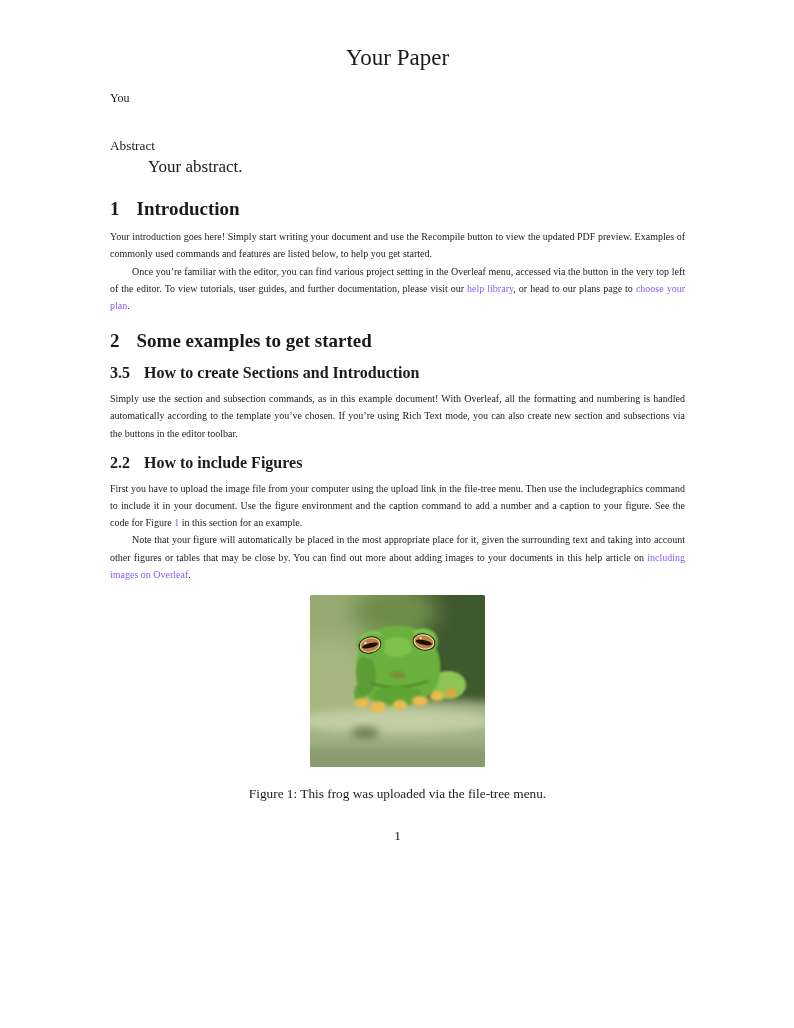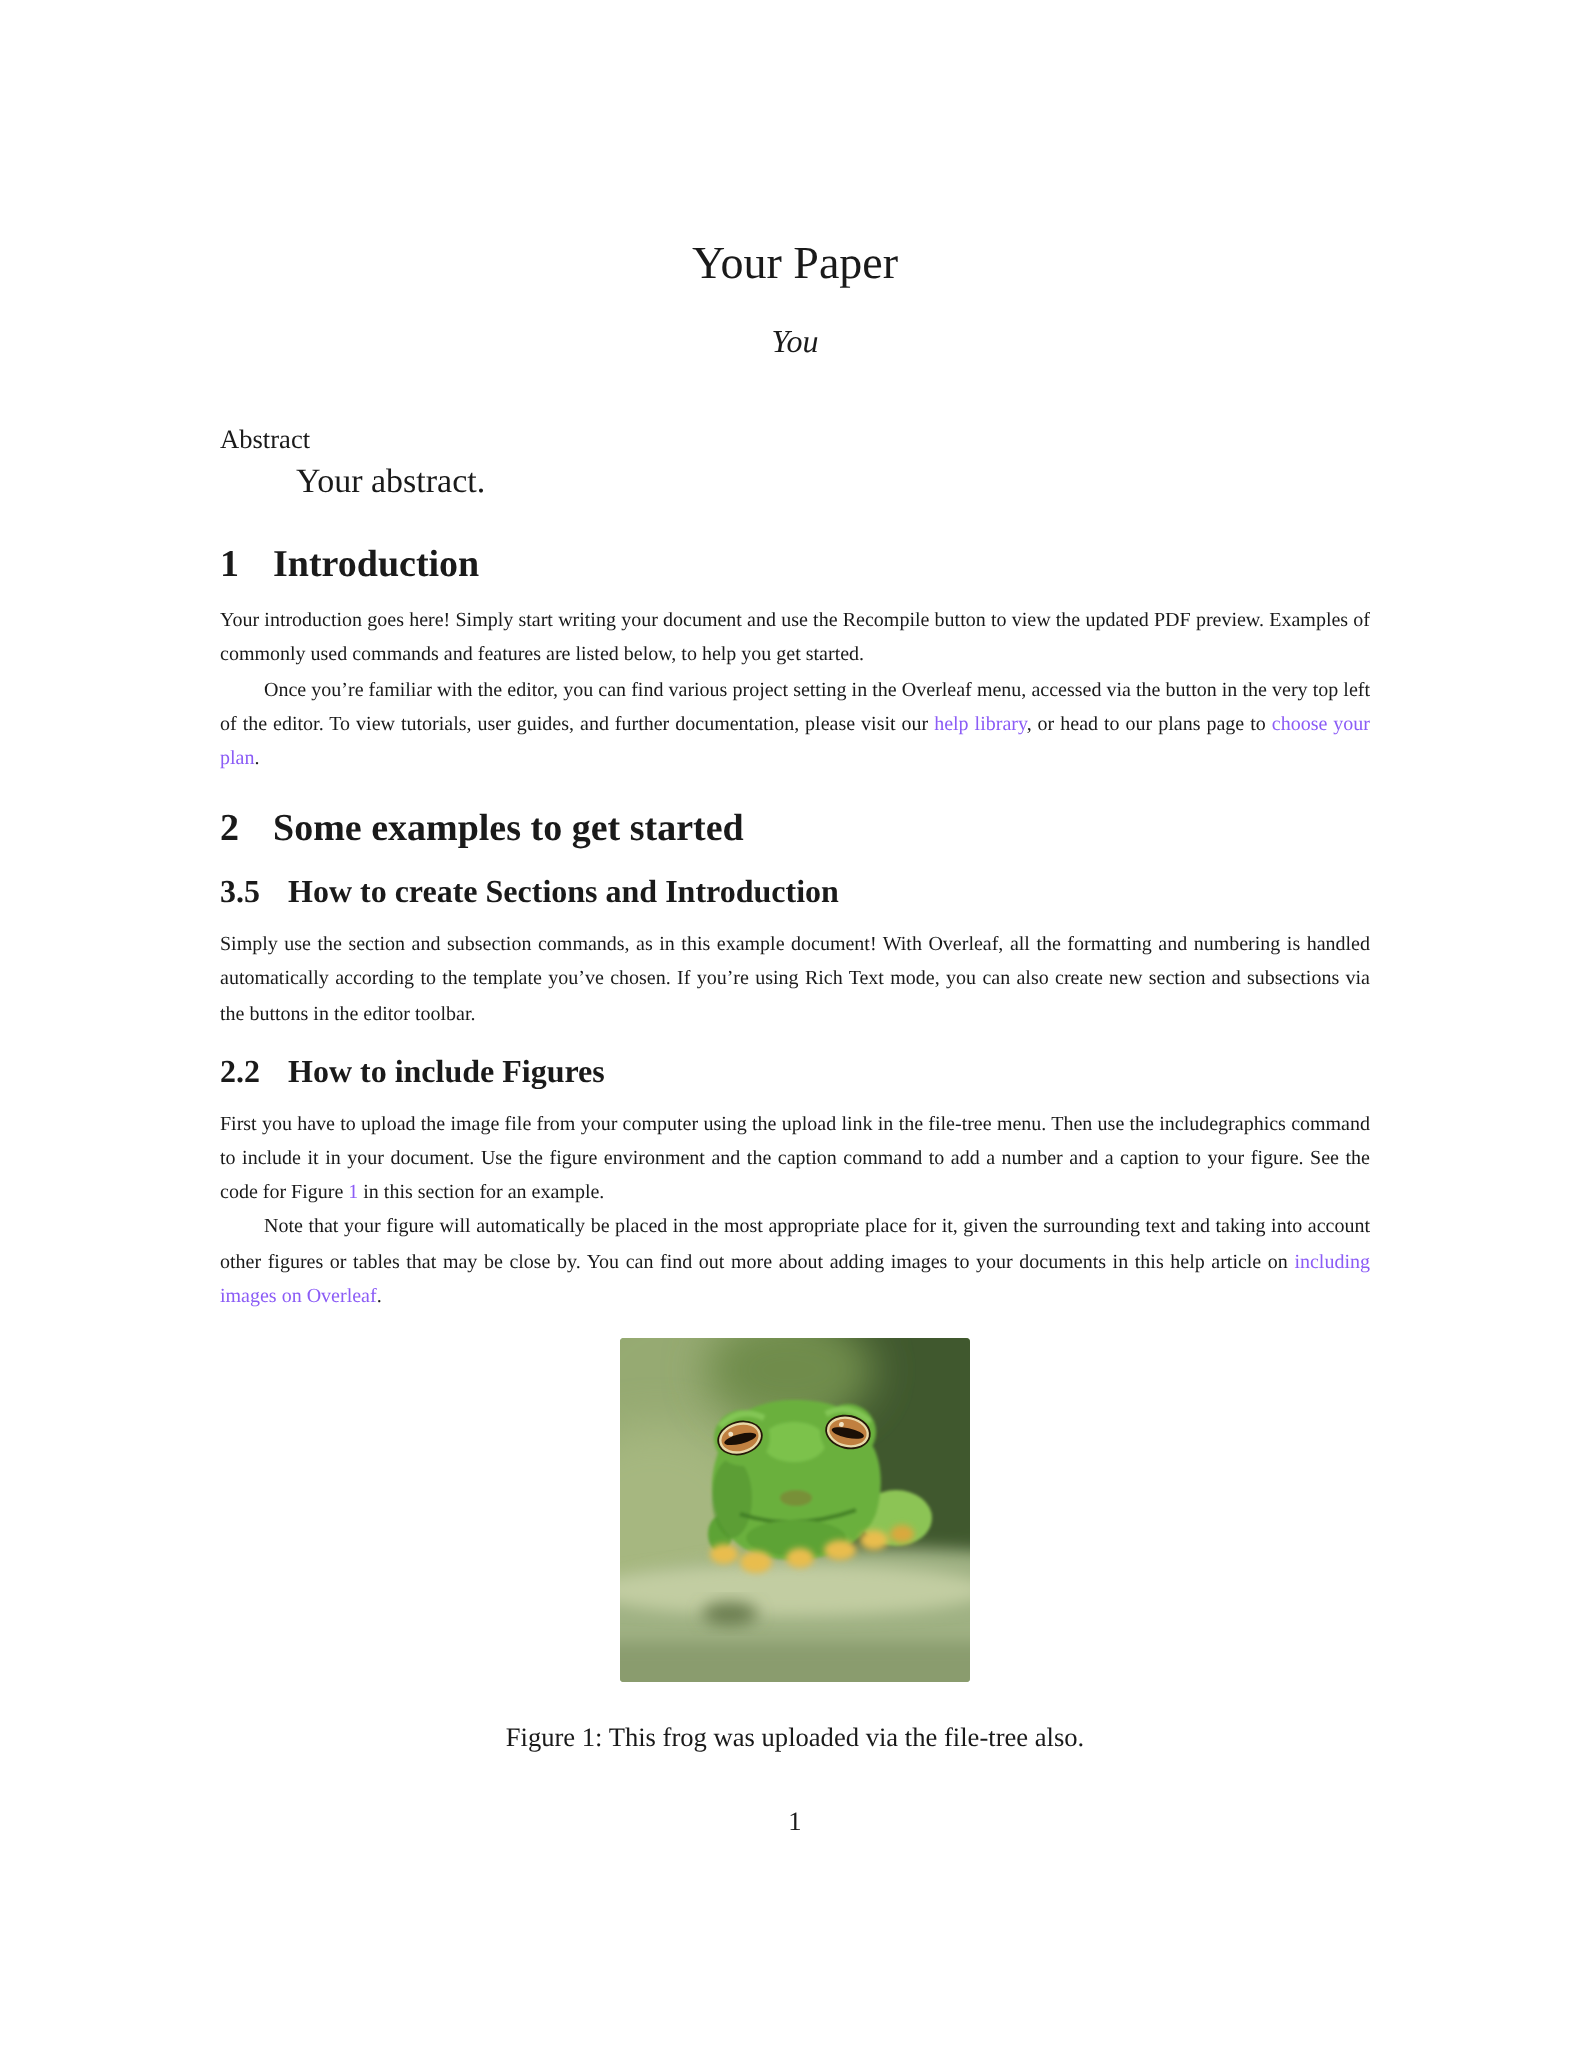--- a/index.html
+++ b/index.html
@@ -11,34 +11,33 @@
     overflow: hidden;
   }
   .page {
     position: relative;
     width: 794px; height: 1028px;
     background: #ffffff;
   }
   .content {
     width: 575px;
     margin-left: 110px;
-    padding-top: 118px;
+    margin-top: 44px;
   }
   .doc-title {
     font-size: 23px;
     text-align: center;
     font-weight: normal;
     line-height: 28px;
   }
   .doc-author {
     margin-top: 16px;
-    font-size: 16px;
-    text-align: center;
+    font-size: 12px;
+    text-align: left;
     line-height: 20px;
-    font-style: italic;
   }
   .doc-date {
     margin-top: 13px;
     font-size: 16px;
     text-align: center;
     line-height: 20px;
   }
   .abstract-heading {
     margin-top: 30px;
     font-size: 13.3px;
@@ -196,19 +195,19 @@
               <ellipse cx="52" cy="108" rx="7" ry="5" fill="#e9bd4e"></ellipse>
               <ellipse cx="68" cy="112" rx="8" ry="5.5" fill="#e9bd4e"></ellipse>
               <ellipse cx="90" cy="110" rx="7" ry="5" fill="#e9bd4e"></ellipse>
               <ellipse cx="110" cy="106" rx="8" ry="5" fill="#e9bd4e"></ellipse>
               <ellipse cx="127" cy="101" rx="7" ry="5" fill="#e9bd4e"></ellipse>
               <ellipse cx="141" cy="98" rx="6" ry="4.5" fill="#d9a93e"></ellipse>
             </g>
           </g>
         </svg>
       </div>
-      <div class="figure-caption">Figure 1: This frog was uploaded via the file-tree also.</div>
+      <div class="figure-caption">Figure 1: This frog was uploaded via the file-tree menu.</div>
     </div>
 
     <div class="page-number">1</div>
 
   </div>
 </div>
 
 </body></html>

